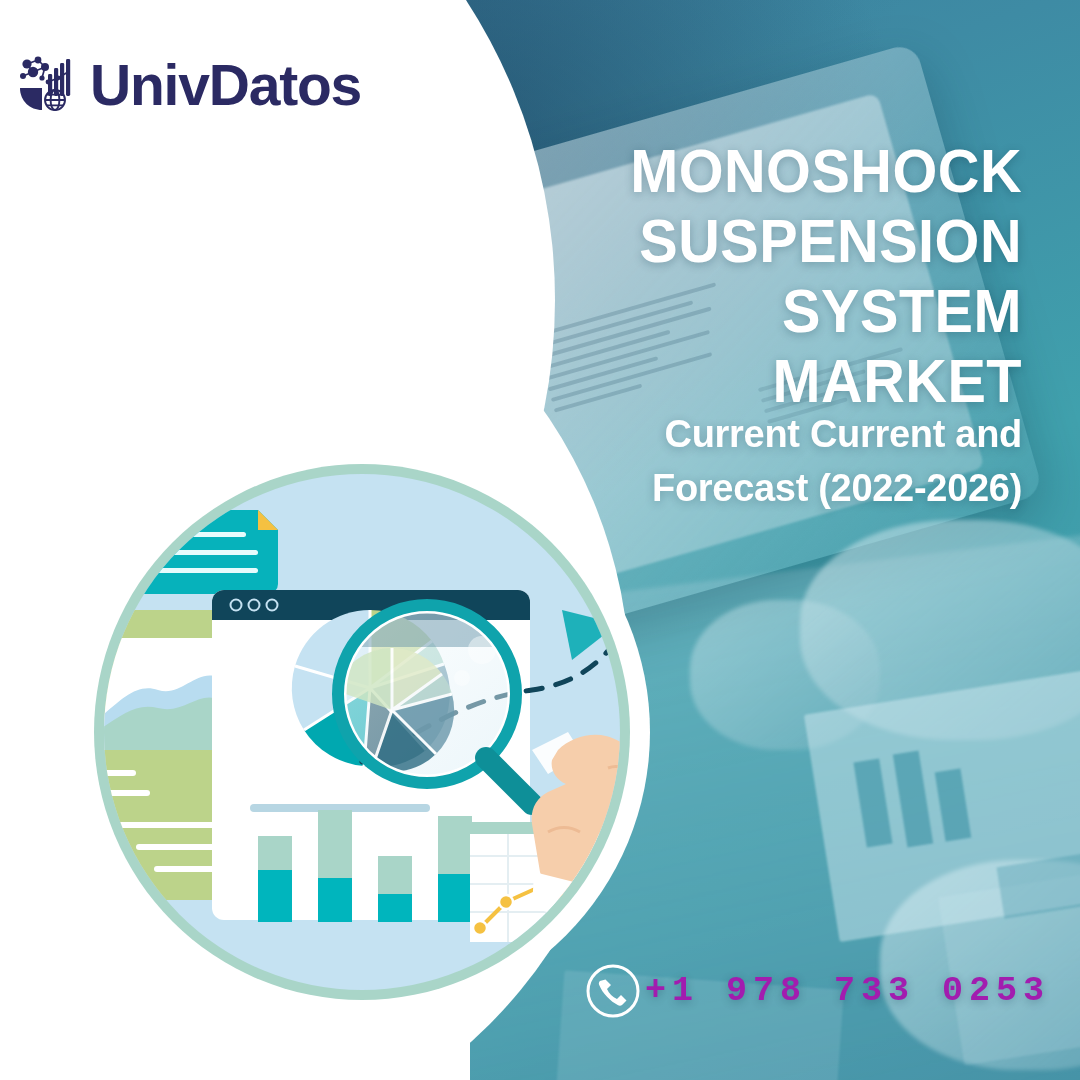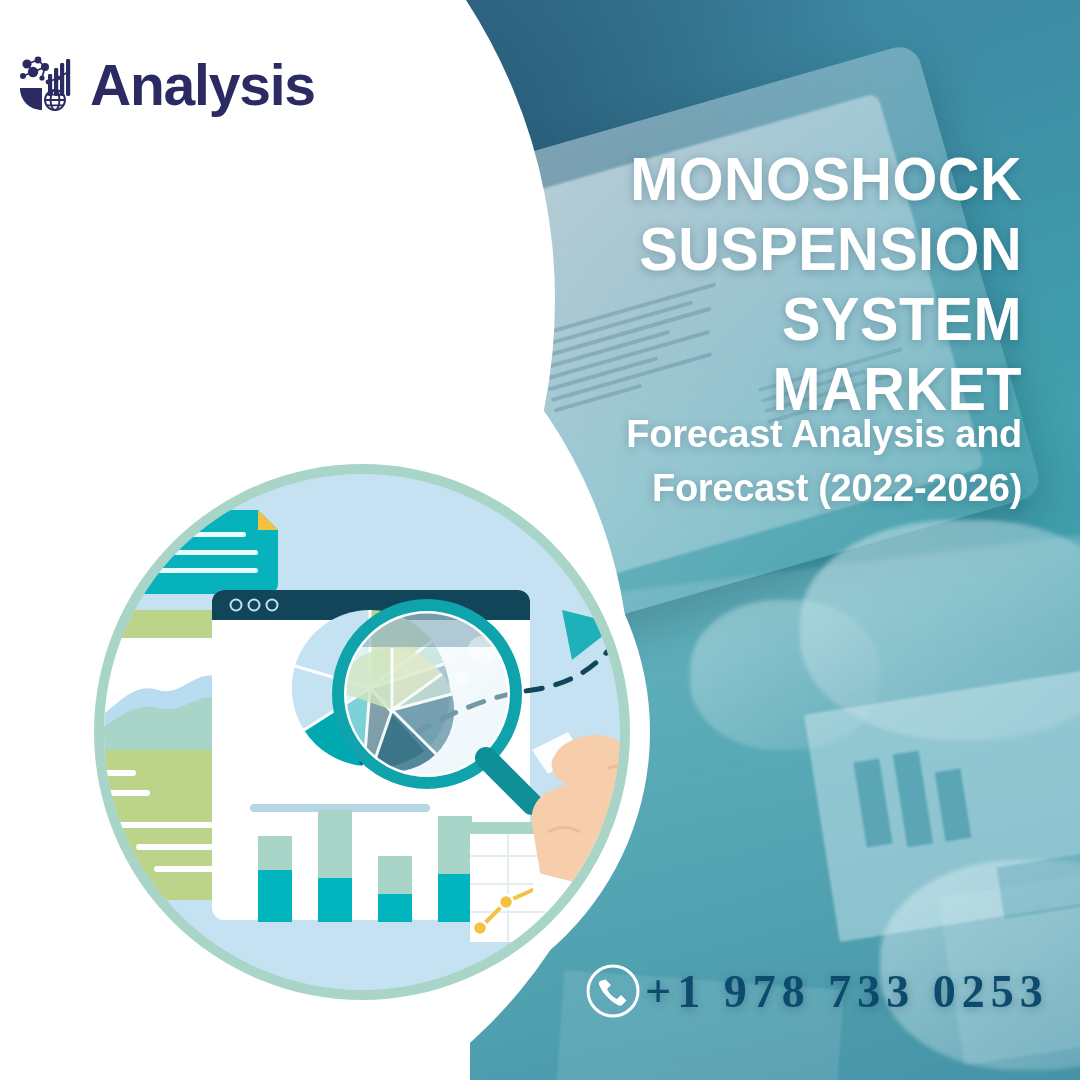--- a/index.html
+++ b/index.html
@@ -77,21 +77,21 @@
   
   .logo{position:absolute;left:14px;top:52px;display:flex;align-items:center;gap:10px;}
   .logo-mark{width:66px;height:66px;flex:0 0 66px;}
   .logo-text{
     font-size:57px;font-weight:bold;color:#2b2a63;letter-spacing:-1.2px;
     font-family:"Liberation Sans",sans-serif;line-height:1;
   }
 
   
   .headline{
-    position:absolute;right:58px;top:136px;width:640px;text-align:right;margin-top:8px;
+    position:absolute;right:58px;top:136px;width:640px;text-align:right;
   }
   .headline .ttl{
     font-family:"Liberation Sans Narrow","Liberation Sans",sans-serif;
     font-weight:bold;color:#ffffff;font-size:62px;line-height:1.13;
     letter-spacing:.5px;text-transform:uppercase;
     transform:scaleX(.93);transform-origin:right center;
     text-shadow:0 2px 10px rgba(10,45,65,.28);
   }
   .subhead{
     position:absolute;right:58px;top:408px;width:500px;text-align:right;
@@ -99,22 +99,22 @@
     font-size:38px;line-height:1.42;letter-spacing:-.3px;
     text-shadow:0 2px 10px rgba(10,45,65,.25);
   }
 
   
   .phone-row{
     position:absolute;left:585px;top:963px;display:flex;align-items:center;gap:4px;
   }
   .phone-ico{width:56px;height:56px;flex:0 0 56px;}
   .phone-num{
-    color:#0c4a6e;font-weight:bold;font-size:46px;letter-spacing:6px;
-    font-family:Liberation Serif, serif;
+    color:#a21caf;font-weight:bold;font-size:35px;letter-spacing:6px;
+    font-family:Liberation Mono, monospace;
     text-shadow:0 2px 8px rgba(10,45,65,.3);
   }
 
   
   .badge{position:absolute;left:62px;top:432px;width:600px;height:600px;}
   .badge svg{display:block;width:600px;height:600px;}
 </style>
 </head>
 <body>
 
@@ -185,31 +185,31 @@
           <circle cx="34" cy="30" r="2.4"></circle>
           <circle cx="44" cy="26" r="2.4"></circle>
         </g>
         <g fill="none" stroke="#2b2a63" stroke-width="1.9">
           <circle cx="41" cy="48" r="10"></circle>
           <ellipse cx="41" cy="48" rx="4.4" ry="10"></ellipse>
           <path d="M31 48 H51 M32.6 42.6 H49.4 M32.6 53.4 H49.4"></path>
         </g>
       </svg>
     </span>
-    <span class="logo-text">Analysis</span>
+    <span class="logo-text">UnivDatos</span>
   </div>
 
   <div class="headline">
     <div class="ttl">MONOSHOCK</div>
     <div class="ttl">SUSPENSION SYSTEM</div>
     <div class="ttl">MARKET</div>
   </div>
 
   <div class="subhead">
-    <div>Forecast Analysis and</div>
+    <div>Current Current and</div>
     <div>Forecast (2022-2026)</div>
   </div>
 
   <div class="phone-row">
     <span class="phone-ico">
       <svg viewBox="0 0 56 56" width="56" height="56" aria-hidden="true">
         <circle cx="28" cy="28" r="25" fill="none" stroke="#ffffff" stroke-width="3"></circle>
         <path d="M20.5 16.5 l5.5 5.5 -4 4 c2 4.4 5.6 8 10 10 l4 -4 5.5 5.5 -4.2 4.2
                  c-1.1 1.1 -2.8 1.3 -4.2 .6 C25.6 38.6 17.4 30.4 14.2 22.1
                  c-.6 -1.4 -.4 -3.1 .7 -4.2 Z" fill="#ffffff"></path>

